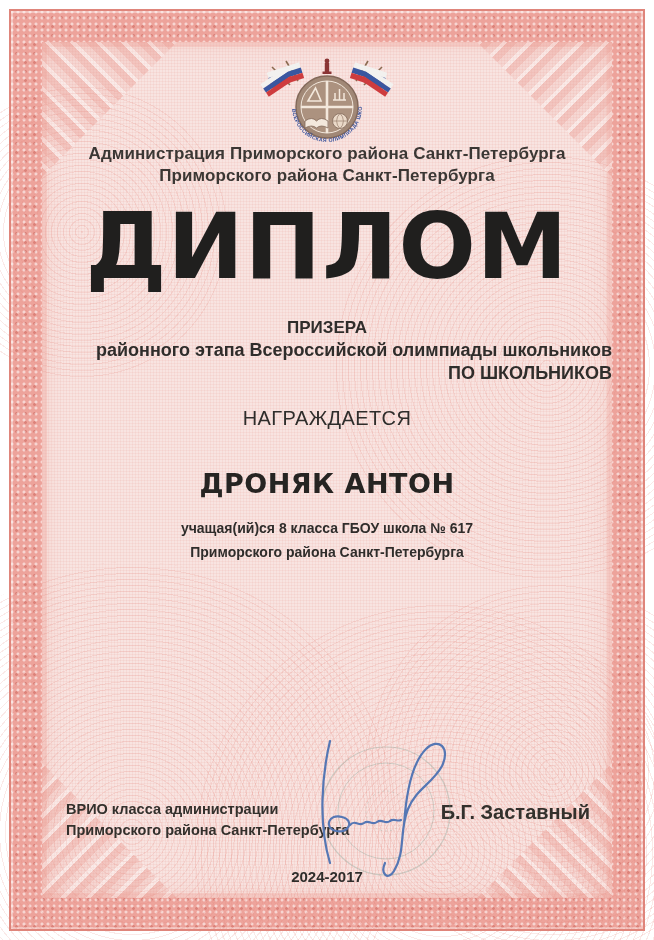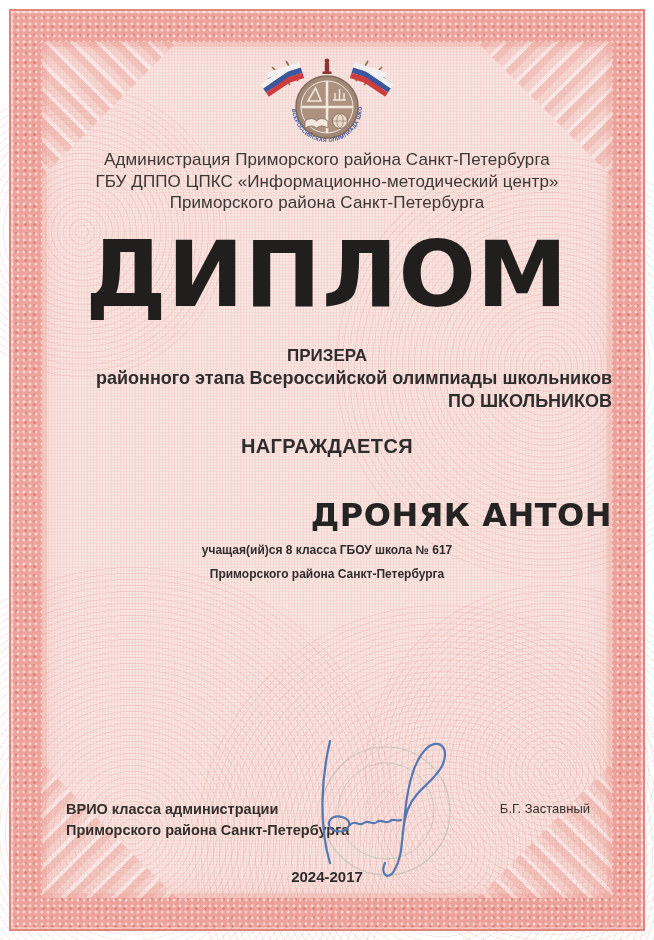--- a/index.html
+++ b/index.html
@@ -52,49 +52,49 @@
   .tr{right:0;top:0; clip-path:polygon(0 0,100% 0,100% 100%); background:
       repeating-linear-gradient(-45deg, rgba(233,148,138,.38) 0 7px, rgba(255,255,255,.25) 7px 11px, rgba(233,148,138,.16) 11px 18px);}
   .bl{left:0;bottom:0; clip-path:polygon(0 0,100% 100%,0 100%); background:
       repeating-linear-gradient(-45deg, rgba(233,148,138,.38) 0 7px, rgba(255,255,255,.25) 7px 11px, rgba(233,148,138,.16) 11px 18px);}
   .br{right:0;bottom:0; clip-path:polygon(100% 0,100% 100%,0 100%);}
 
   .content{position:relative; z-index:2; height:100%;}
 
   .emblem{display:block; margin:13px auto 0 auto;}
 
-  .org{margin-top:6px; font-size:17px; font-weight:400; line-height:21.5px; color:#3b3734; letter-spacing:.1px;}
+  .org{font-size:17px; font-weight:700; line-height:21.5px; color:#3b3734; letter-spacing:.1px;}
 
   .title{
     margin-top:12px;
     font-family:"DejaVu Sans", sans-serif;
     font-size:91px; font-weight:800; line-height:1.08;
     letter-spacing:1px; color:#201f1e;
   }
 
   .award{margin-top:20px; font-size:17px; line-height:23px; color:#2f2d2b;}
   .award .l1{font-weight:600;}
   .award .l2,.award .l3{font-weight:700; font-size:18px;text-align:right;}
 
-  .awarded{margin-top:22px; font-size:20px; font-weight:700; color:#2f2d2b; letter-spacing:.4px;}
+  .awarded{margin-top:22px; font-size:20px; font-weight:400; color:#2f2d2b; letter-spacing:.4px;}
 
   .name{
     margin-top:38px;
     font-family:"DejaVu Sans", sans-serif;
-    font-size:32px; font-weight:800; color:#262422; letter-spacing:.5px;text-align:right;
-  }
-  .desc{margin-top:4px; font-size:12px; font-weight:700; line-height:24px; color:#2f2d2b;}
+    font-size:27px; font-weight:800; color:#262422; letter-spacing:.5px;
+  }
+  .desc{margin-top:17px; font-size:14px; font-weight:700; line-height:24px; color:#2f2d2b;}
 
   .sig-left{
     position:absolute; left:24px; top:744px;
     font-size:14.5px; font-weight:700; line-height:21px; text-align:left; color:#33302c;
   }
   .sig-right{
     position:absolute; right:22px; top:746px;
-    font-size:13px; font-weight:400; color:#33302c;
+    font-size:20px; font-weight:700; color:#33302c;
   }
   .sig-art{position:absolute; left:252px; top:676px; pointer-events:none;}
 
   .year{position:absolute; left:0; right:0; top:813px; font-size:15px; font-weight:700; color:#2f2d2b;}
 </style>
 </head>
 <body>
 
 <div class="page">
   <div class="frame"></div>
@@ -164,21 +164,20 @@
         <defs>
             <path id="embArc" d="M 40 52 A 35 35 0 0 0 110 52"></path>
           </defs>
         <text font-size="5.2" fill="#35509a" font-weight="bold" letter-spacing="0.4" font-family="Liberation Sans, sans-serif">
           <textPath href="#embArc" startOffset="2">ВСЕРОССИЙСКАЯ ОЛИМПИАДА ШКОЛЬНИКОВ</textPath>
         </text>
       </svg>
 
       <div class="org">
         <div>Администрация Приморского района Санкт-Петербурга</div>
-        <div>ГБУ ДППО ЦПКС «Информационно-методический центр»</div>
         <div>Приморского района Санкт-Петербурга</div>
       </div>
 
       <div class="title">ДИПЛОМ</div>
 
       <div class="award">
         <div class="l1">ПРИЗЕРА</div>
         <div class="l2">районного этапа Всероссийской олимпиады школьников</div>
         <div class="l3">ПО ШКОЛЬНИКОВ</div>
       </div>

